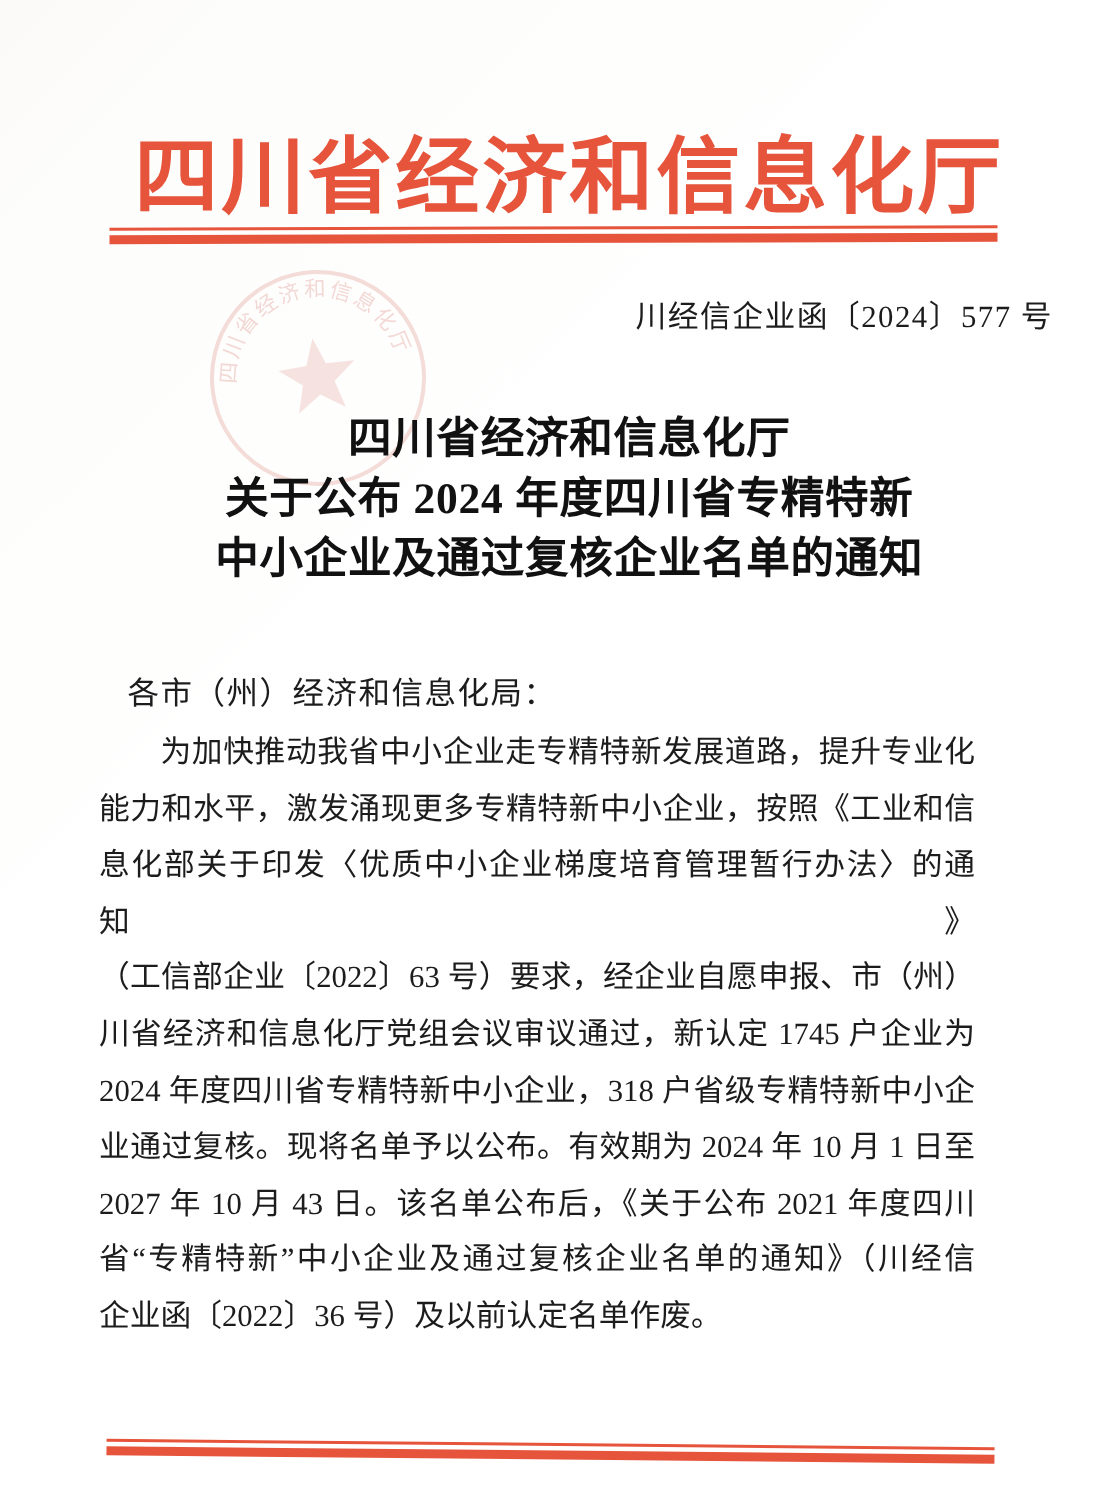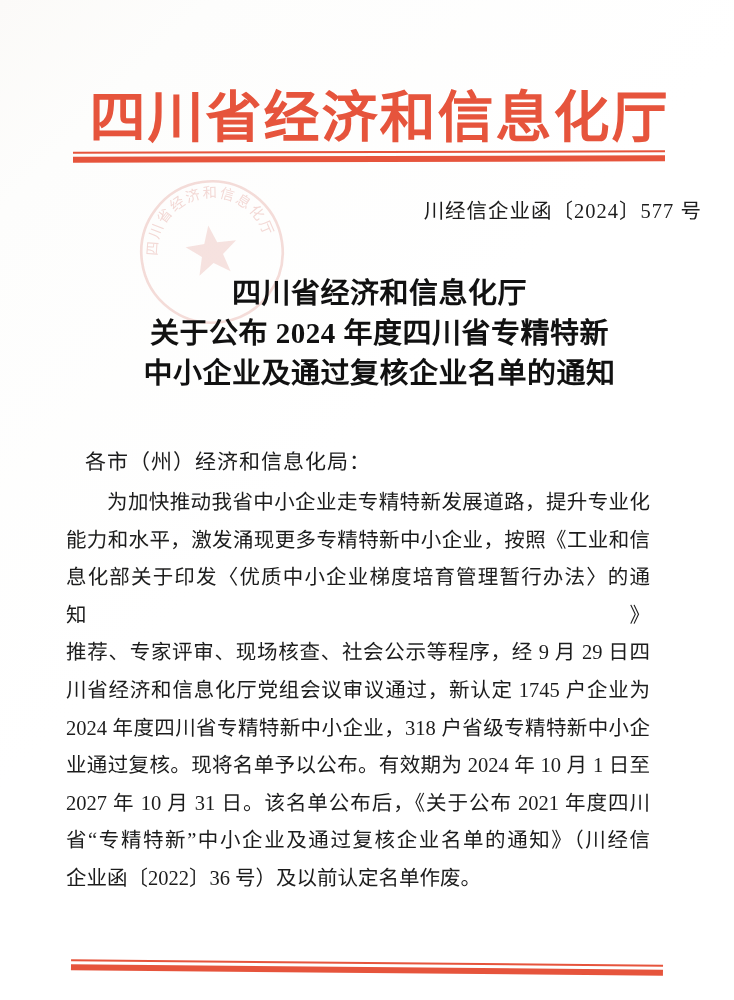--- a/index.html
+++ b/index.html
@@ -128,25 +128,25 @@
     <div>关于公布 2024 年度四川省专精特新</div>
     <div>中小企业及通过复核企业名单的通知</div>
   </div>
 
   <div class="salutation">各市（州）经济和信息化局：</div>
 
   <div class="body-text">
     <div class="line indent">为加快推动我省中小企业走专精特新发展道路，提升专业化</div>
     <div class="line">能力和水平，激发涌现更多专精特新中小企业，按照《工业和信</div>
     <div class="line">息化部关于印发〈优质中小企业梯度培育管理暂行办法〉的通知》</div>
-    <div class="line">推荐、专家评审、现场核查、社会公示等程序，经 9 月 29 日四</div>
+    <div class="line">（工信部企业〔2022〕63 号）要求，经企业自愿申报、市（州）</div>
     <div class="line">川省经济和信息化厅党组会议审议通过，新认定 1745 户企业为</div>
     <div class="line">2024 年度四川省专精特新中小企业，318 户省级专精特新中小企</div>
     <div class="line">业通过复核。现将名单予以公布。有效期为 2024 年 10 月 1 日至</div>
-    <div class="line">2027 年 10 月 31 日。该名单公布后，《关于公布 2021 年度四川</div>
+    <div class="line">2027 年 10 月 43 日。该名单公布后，《关于公布 2021 年度四川</div>
     <div class="line">省“专精特新”中小企业及通过复核企业名单的通知》（川经信</div>
     <div class="line last">企业函〔2022〕36 号）及以前认定名单作废。</div>
   </div>
 
   <div class="rule-double rule-bottom">
     <div class="thin"></div>
     <div class="gap"></div>
     <div class="thick"></div>
   </div>
 

